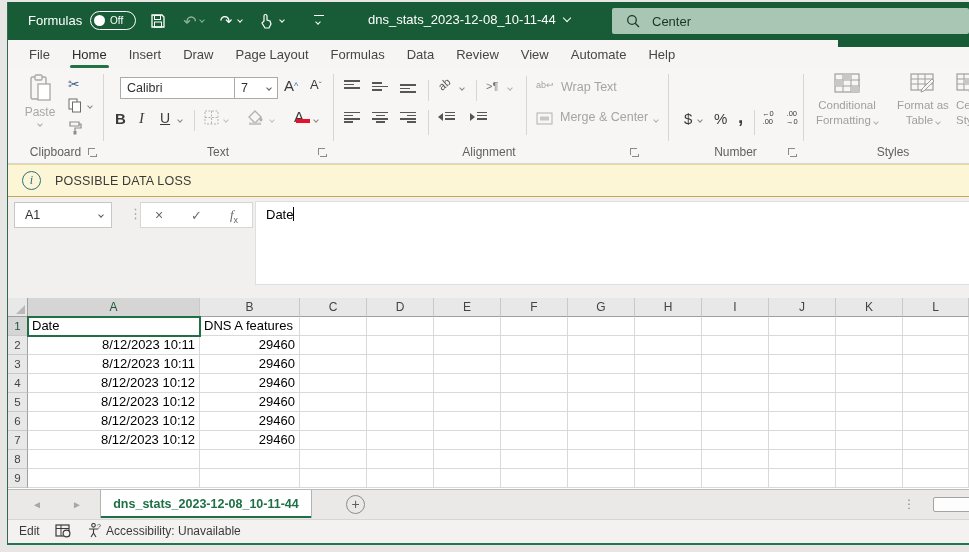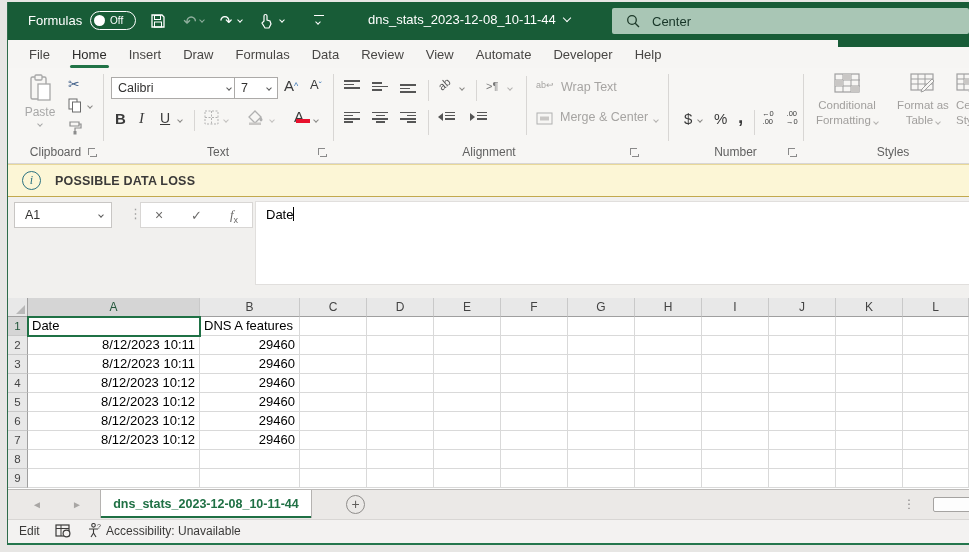--- a/index.html
+++ b/index.html
@@ -79,21 +79,21 @@
   .bigbtn { position:absolute; top:5px; width:74px; display:flex; flex-direction:column;
             align-items:center; color:#a19f9d; font-size:11.5px; line-height:15px; cursor:pointer; }
   .bigbtn svg { margin-bottom:5px; }
 
   
   .warnbar { height:33px; background:#fcf6d6; border-top:1px solid #e8d89a; border-bottom:1px solid #c2a94e;
              display:flex; align-items:center; padding-left:14px; font-size:12.5px; color:#3b3a39; }
   .info-ico { width:19px; height:19px; border:1.6px solid #2a7180; border-radius:50%; color:#2a7180;
               font-size:12px; font-family:"Liberation Serif",serif; font-style:italic;
               display:flex; align-items:center; justify-content:center; flex-shrink:0; }
-  .warn-title { font-weight:700; margin:0 10px 0 14px; letter-spacing:.2px; }
+  .warn-title { font-weight:400; margin:0 10px 0 14px; letter-spacing:.2px; }
   .warn-link { text-decoration:underline; cursor:pointer; color:#3b3a39; }
 
   
   .fregion { position:relative; height:101px; background:#f1f0ee; }
   .namebox { position:absolute; left:6px; top:5px; width:98px; height:26px; background:#fff;
              border:1px solid #c8c6c4; display:flex; align-items:center; font-size:12.5px;
              color:#323130; padding-left:10px; cursor:text; }
   .namebox .chev { position:absolute; right:8px; color:#5a5a5a; }
   .fdots { position:absolute; left:121px; top:9px; color:#a0a0a0; font-size:13px; letter-spacing:0; }
   .fbuttons { position:absolute; left:132px; top:5px; width:113px; height:26px; background:#fff;
@@ -194,26 +194,26 @@
       <span>Center</span>
     </div>
   </div>
 
   <div class="tabrow">
     <div id="tabs" style="display:flex">
         <div class="tab">File</div>
         <div class="tab active">Home</div>
         <div class="tab">Insert</div>
         <div class="tab">Draw</div>
+        <div class="tab">Page Layout</div>
         <div class="tab">Formulas</div>
         <div class="tab">Data</div>
         <div class="tab">Review</div>
         <div class="tab">View</div>
         <div class="tab">Automate</div>
-        <div class="tab">Developer</div>
         <div class="tab">Help</div>
       </div>
     <div class="green-patch"></div>
   </div>
 
   <div class="ribbon">
 
     <div class="paste-btn">
       <svg width="24" height="28" viewBox="0 0 24 28">
           <rect x="3" y="3" width="15" height="22" rx="1.5" fill="none" stroke="#a8a8a8" stroke-width="1.4"></rect>
@@ -235,21 +235,21 @@
       <svg width="15" height="15" viewBox="0 0 15 15">
           <path d="M2 2h9v4H2z" fill="none" stroke="#8d8d8d" stroke-width="1.2"></path>
           <path d="M11 4h2v4H7v3" fill="none" stroke="#8d8d8d" stroke-width="1.2"></path>
           <rect x="5.5" y="11" width="3" height="3.5" fill="#8d8d8d"></rect>
         </svg>
     </span>
     <span class="grp-label" style="left:0;width:95px">Clipboard</span>
     <span class="launcher" style="left:80px"></span>
     <div class="rsep" style="left:95px"></div>
 
-    <div class="combo" style="left:103px;top:9px;width:127px">
+    <div class="combo" style="left:112px;top:9px;width:127px">
       <span>Calibri</span>
       <span class="chev small"></span>
     </div>
     <div class="combo" style="left:226px;top:9px;width:44px">
       <span>7</span>
       <span class="chev small"></span>
     </div>
     <span class="icobtn" style="left:276px;top:9px;font-size:15px">
       <span>A</span>
         <sup style="color:#3a76b5;font-size:9px">^</sup>

